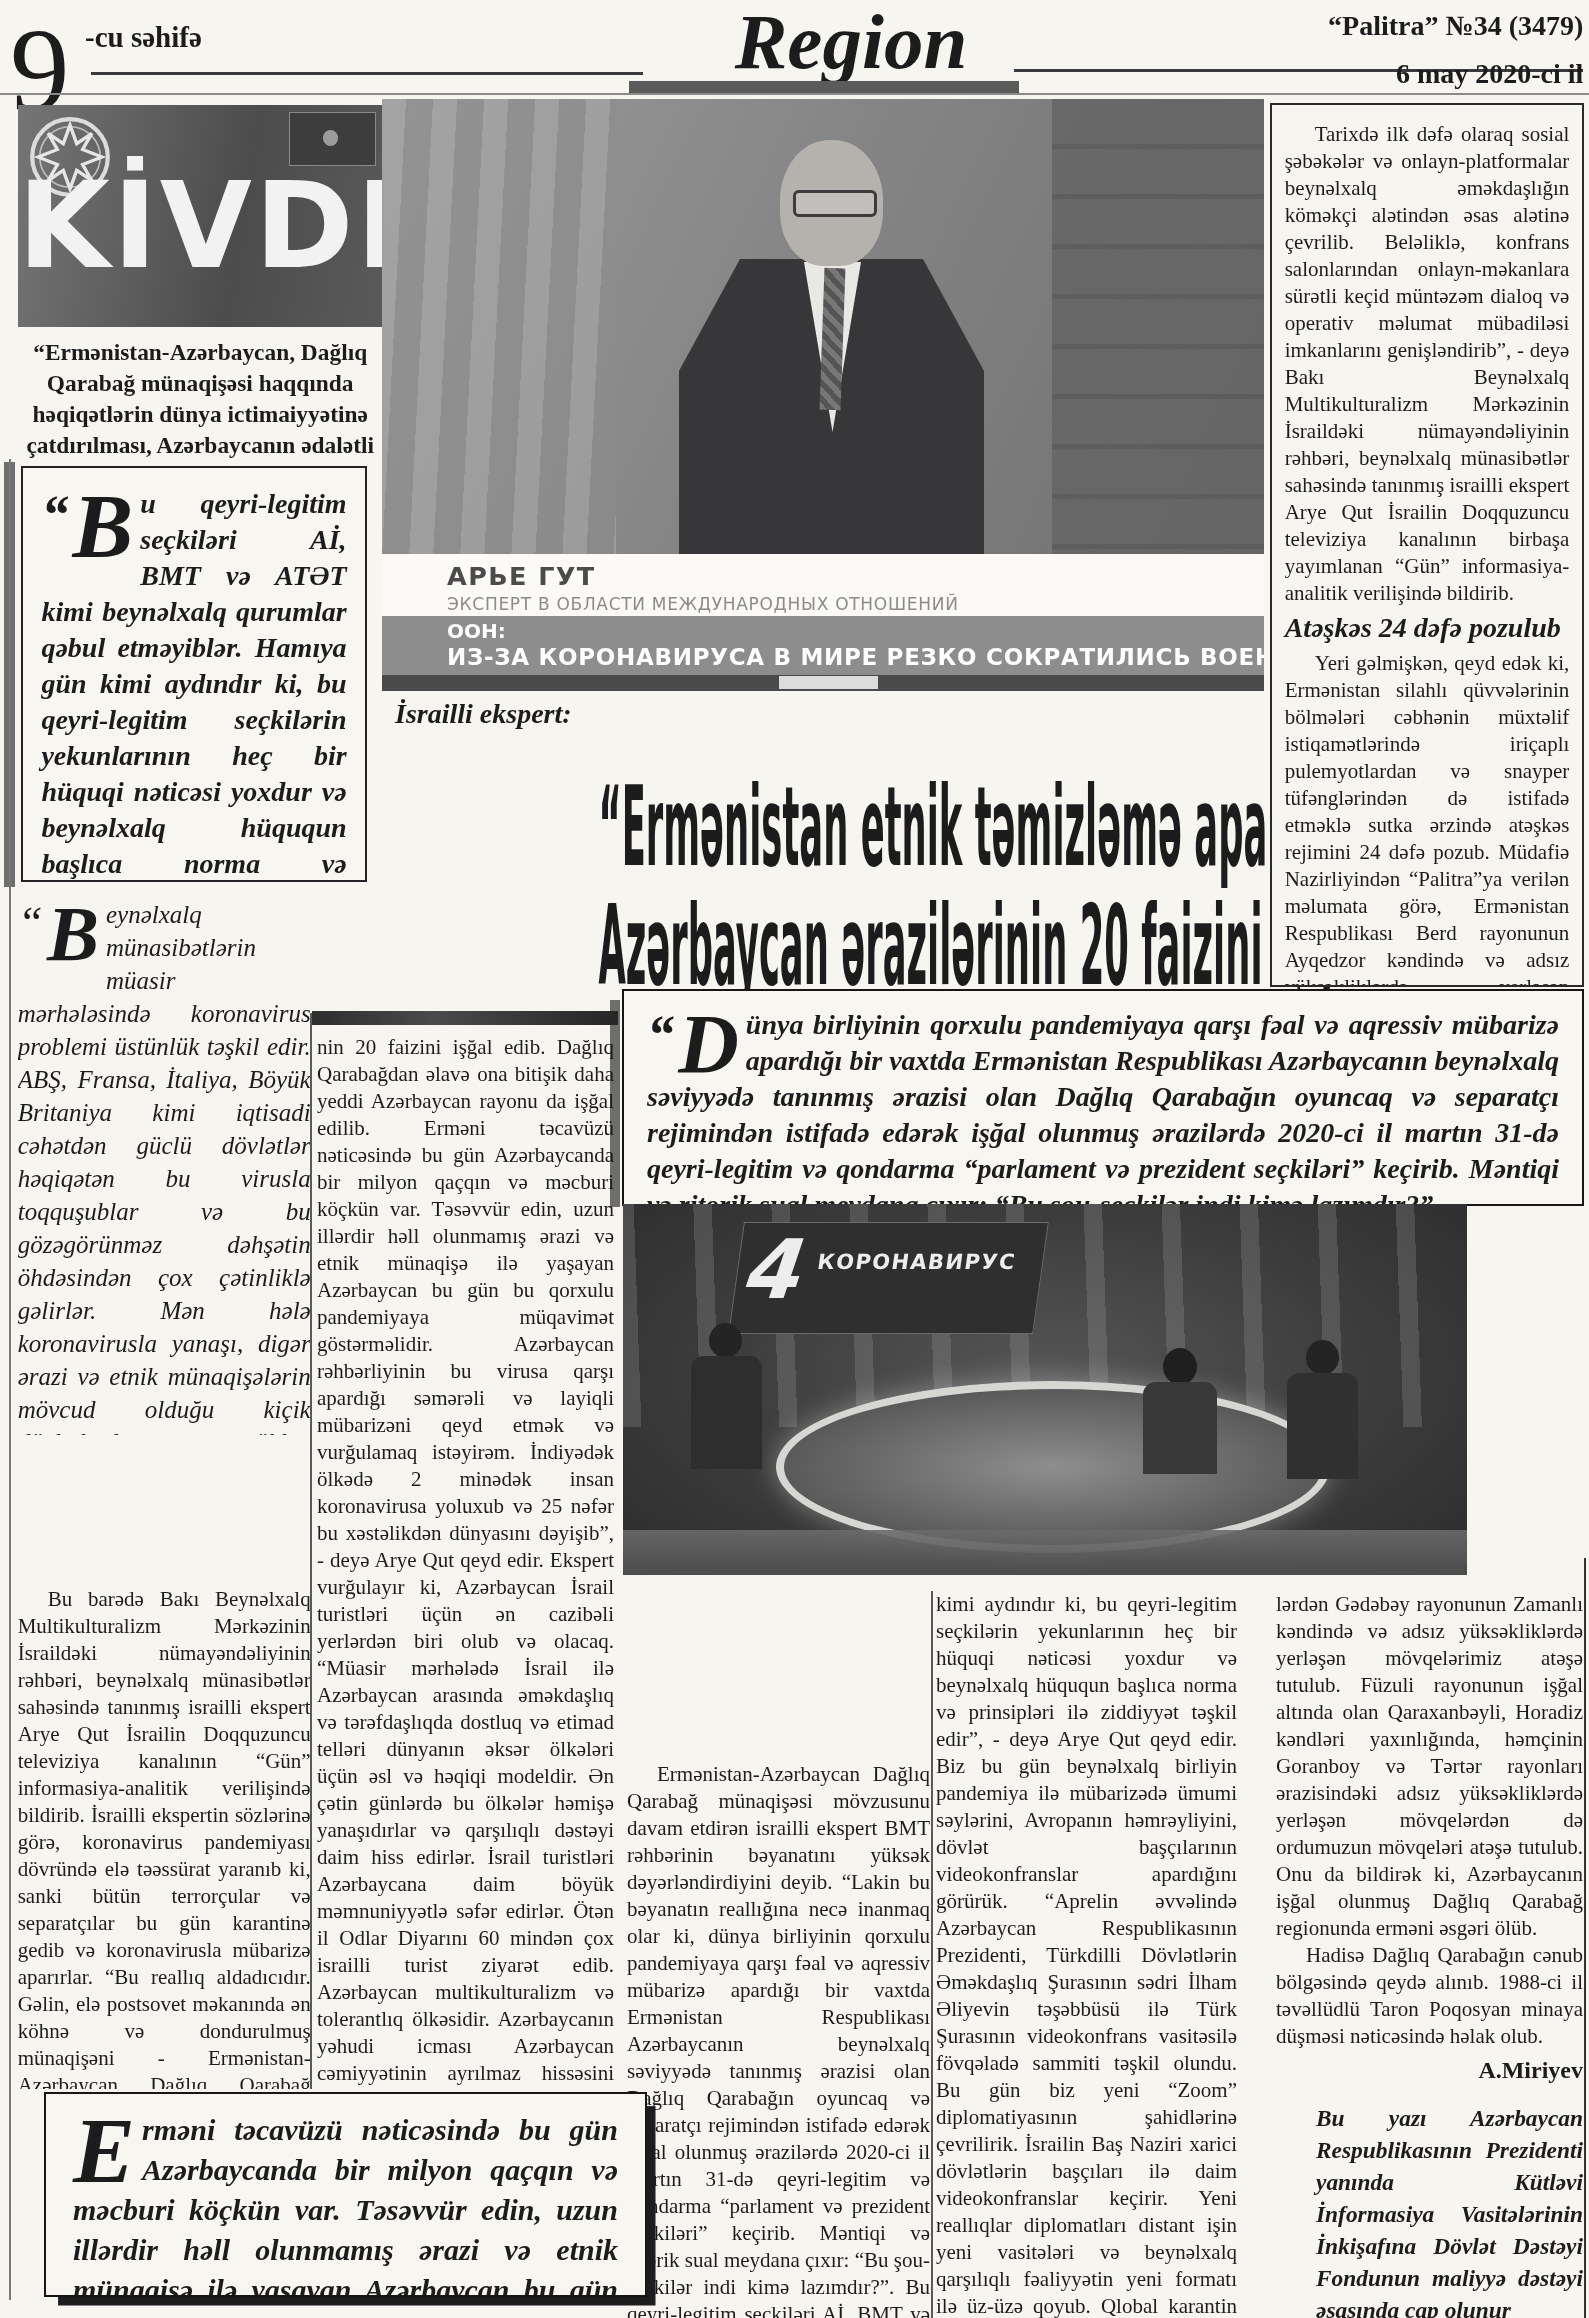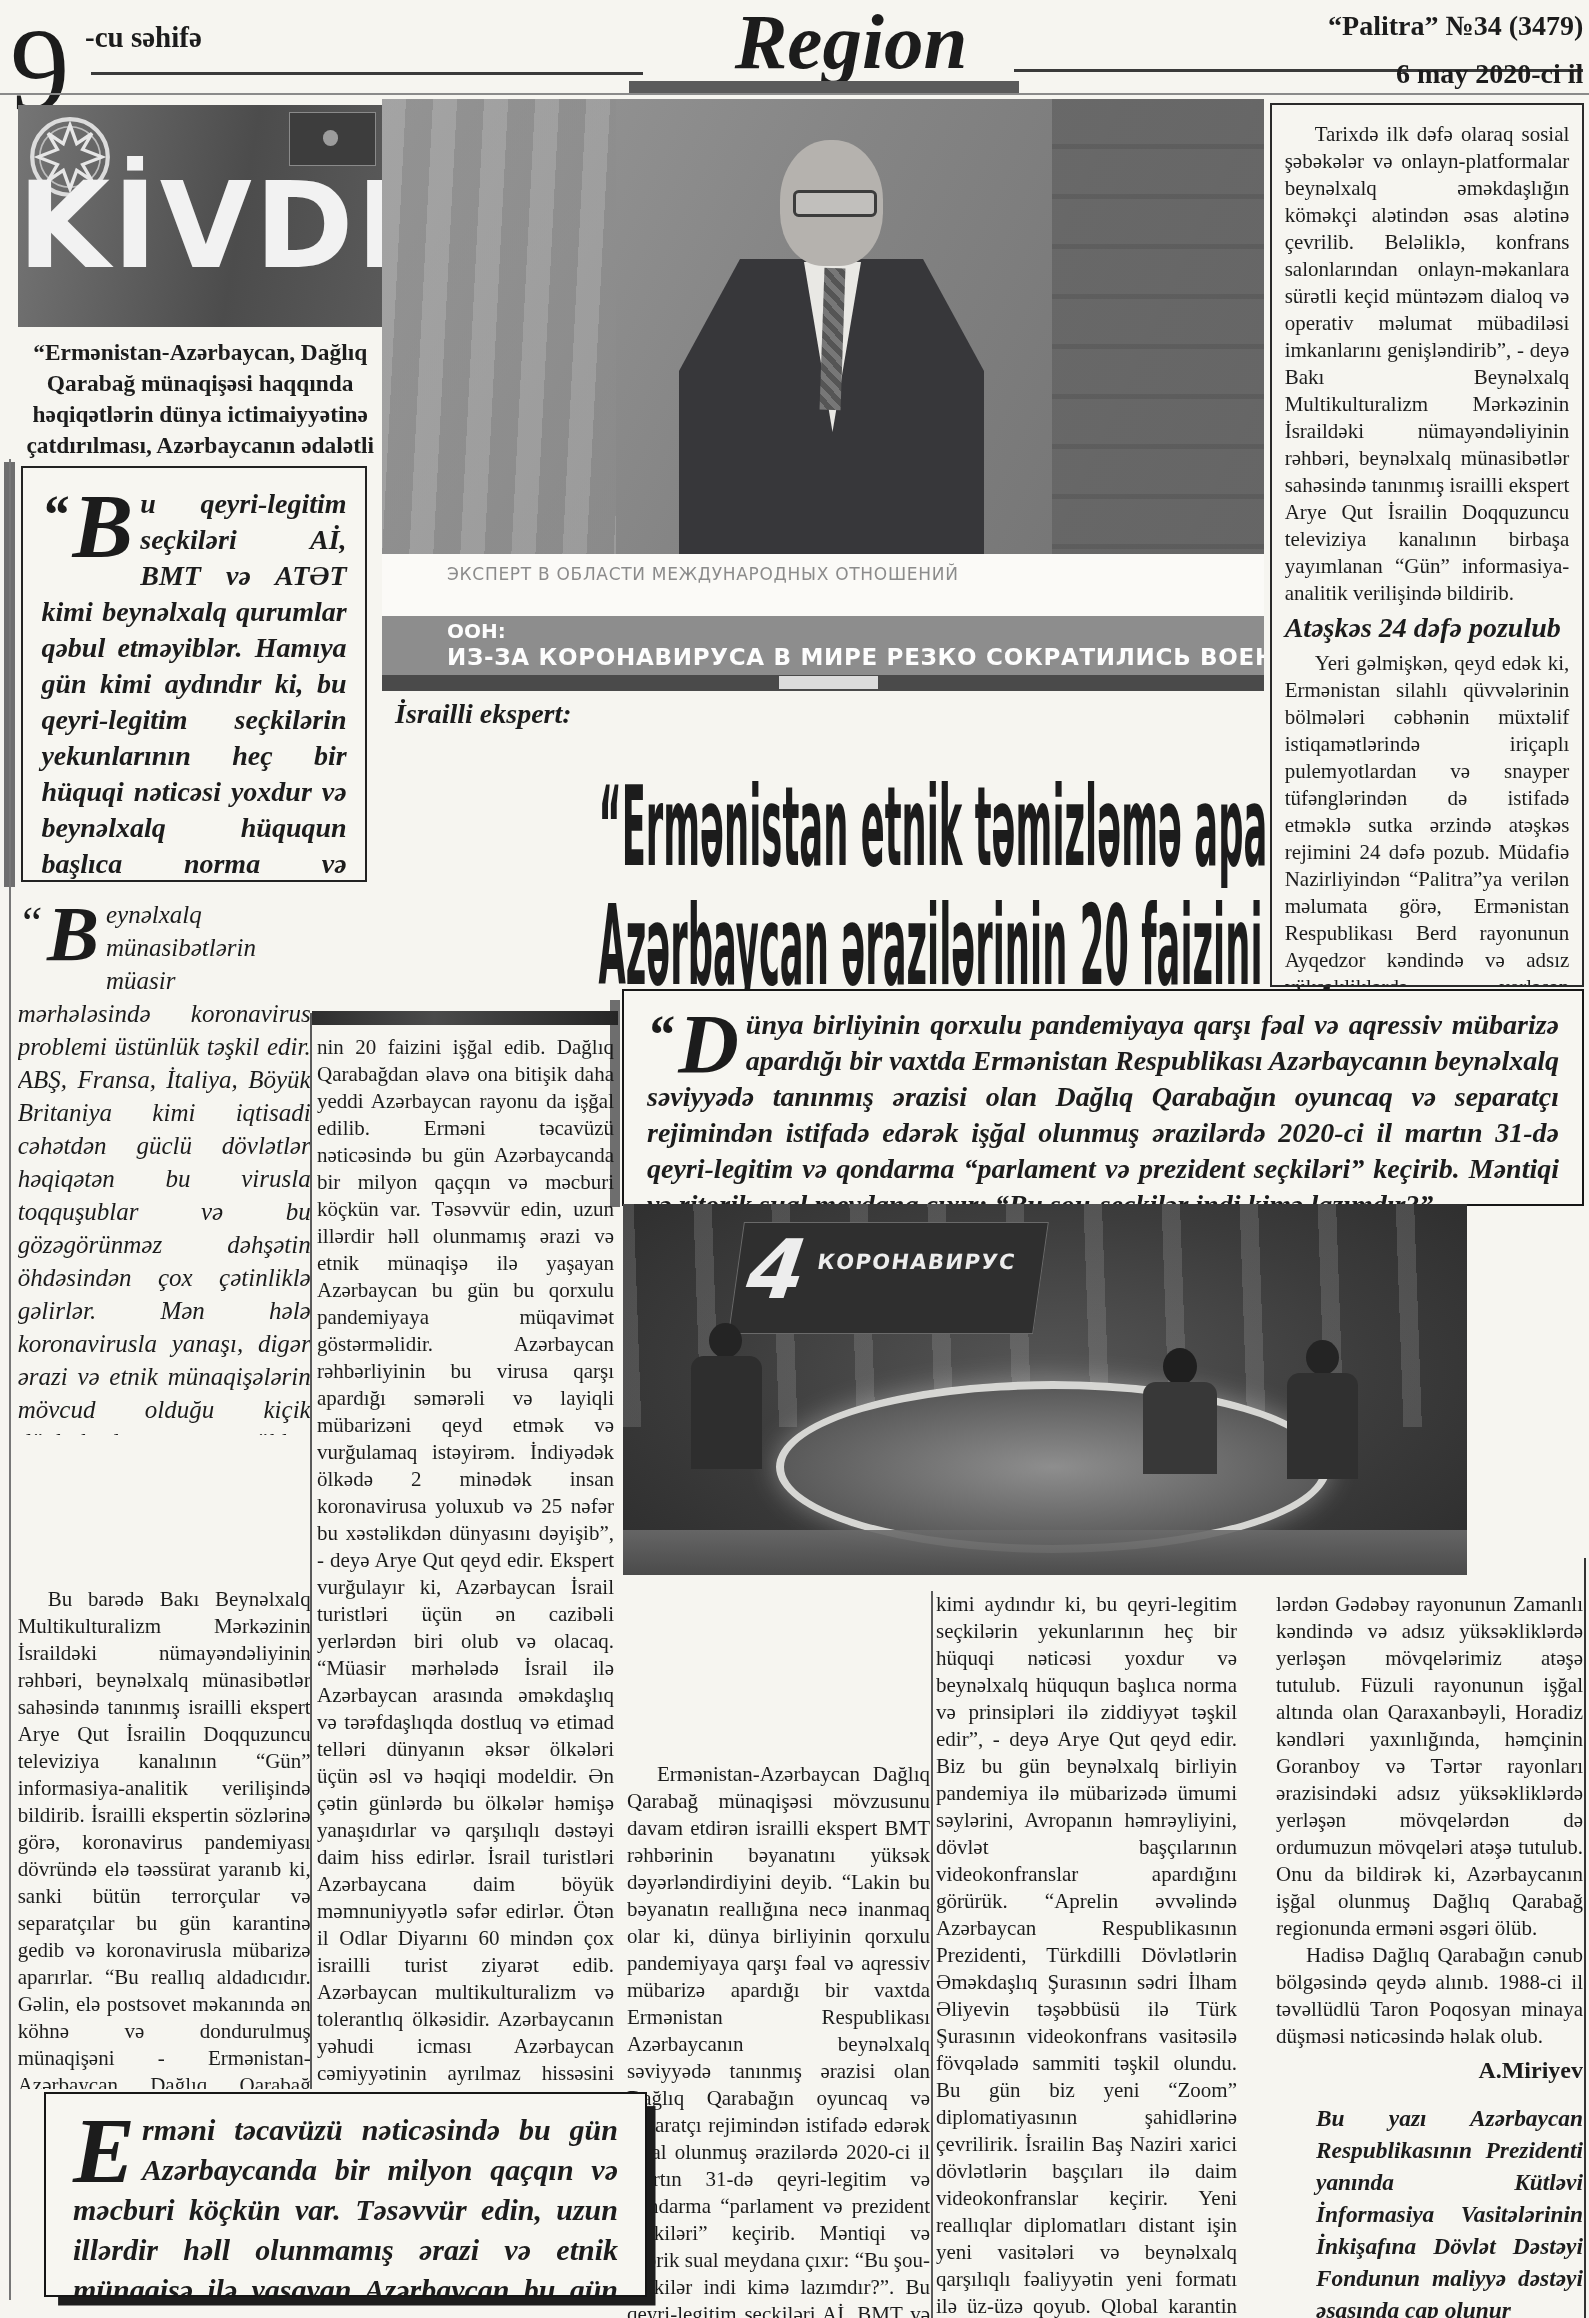--- a/index.html
+++ b/index.html
@@ -149,20 +149,21 @@
     <div class="abs p-img">
       <div class="abs p-streaks"></div>
       <div class="abs p-shelf"></div>
       <div class="abs p-body"></div>
       <div class="abs p-shirt"></div>
       <div class="abs p-tie"></div>
       <div class="abs p-head"></div>
       <div class="abs p-glasses"></div>
     </div>
     <div class="abs p-caption">
+      <div class="p-name">АРЬЕ ГУТ</div>
       <div class="p-role">ЭКСПЕРТ В ОБЛАСТИ МЕЖДУНАРОДНЫХ ОТНОШЕНИЙ</div>
     </div>
     <div class="abs p-banner">
       <b>ООН:</b>
       <span>ИЗ-ЗА КОРОНАВИРУСА В МИРЕ РЕЗКО СОКРАТИЛИСЬ ВОЕННЫЕ ДЕЙСТВИЯ</span>
     </div>
     <div class="abs p-strip">
         <i></i>
       </div>
   </div>

